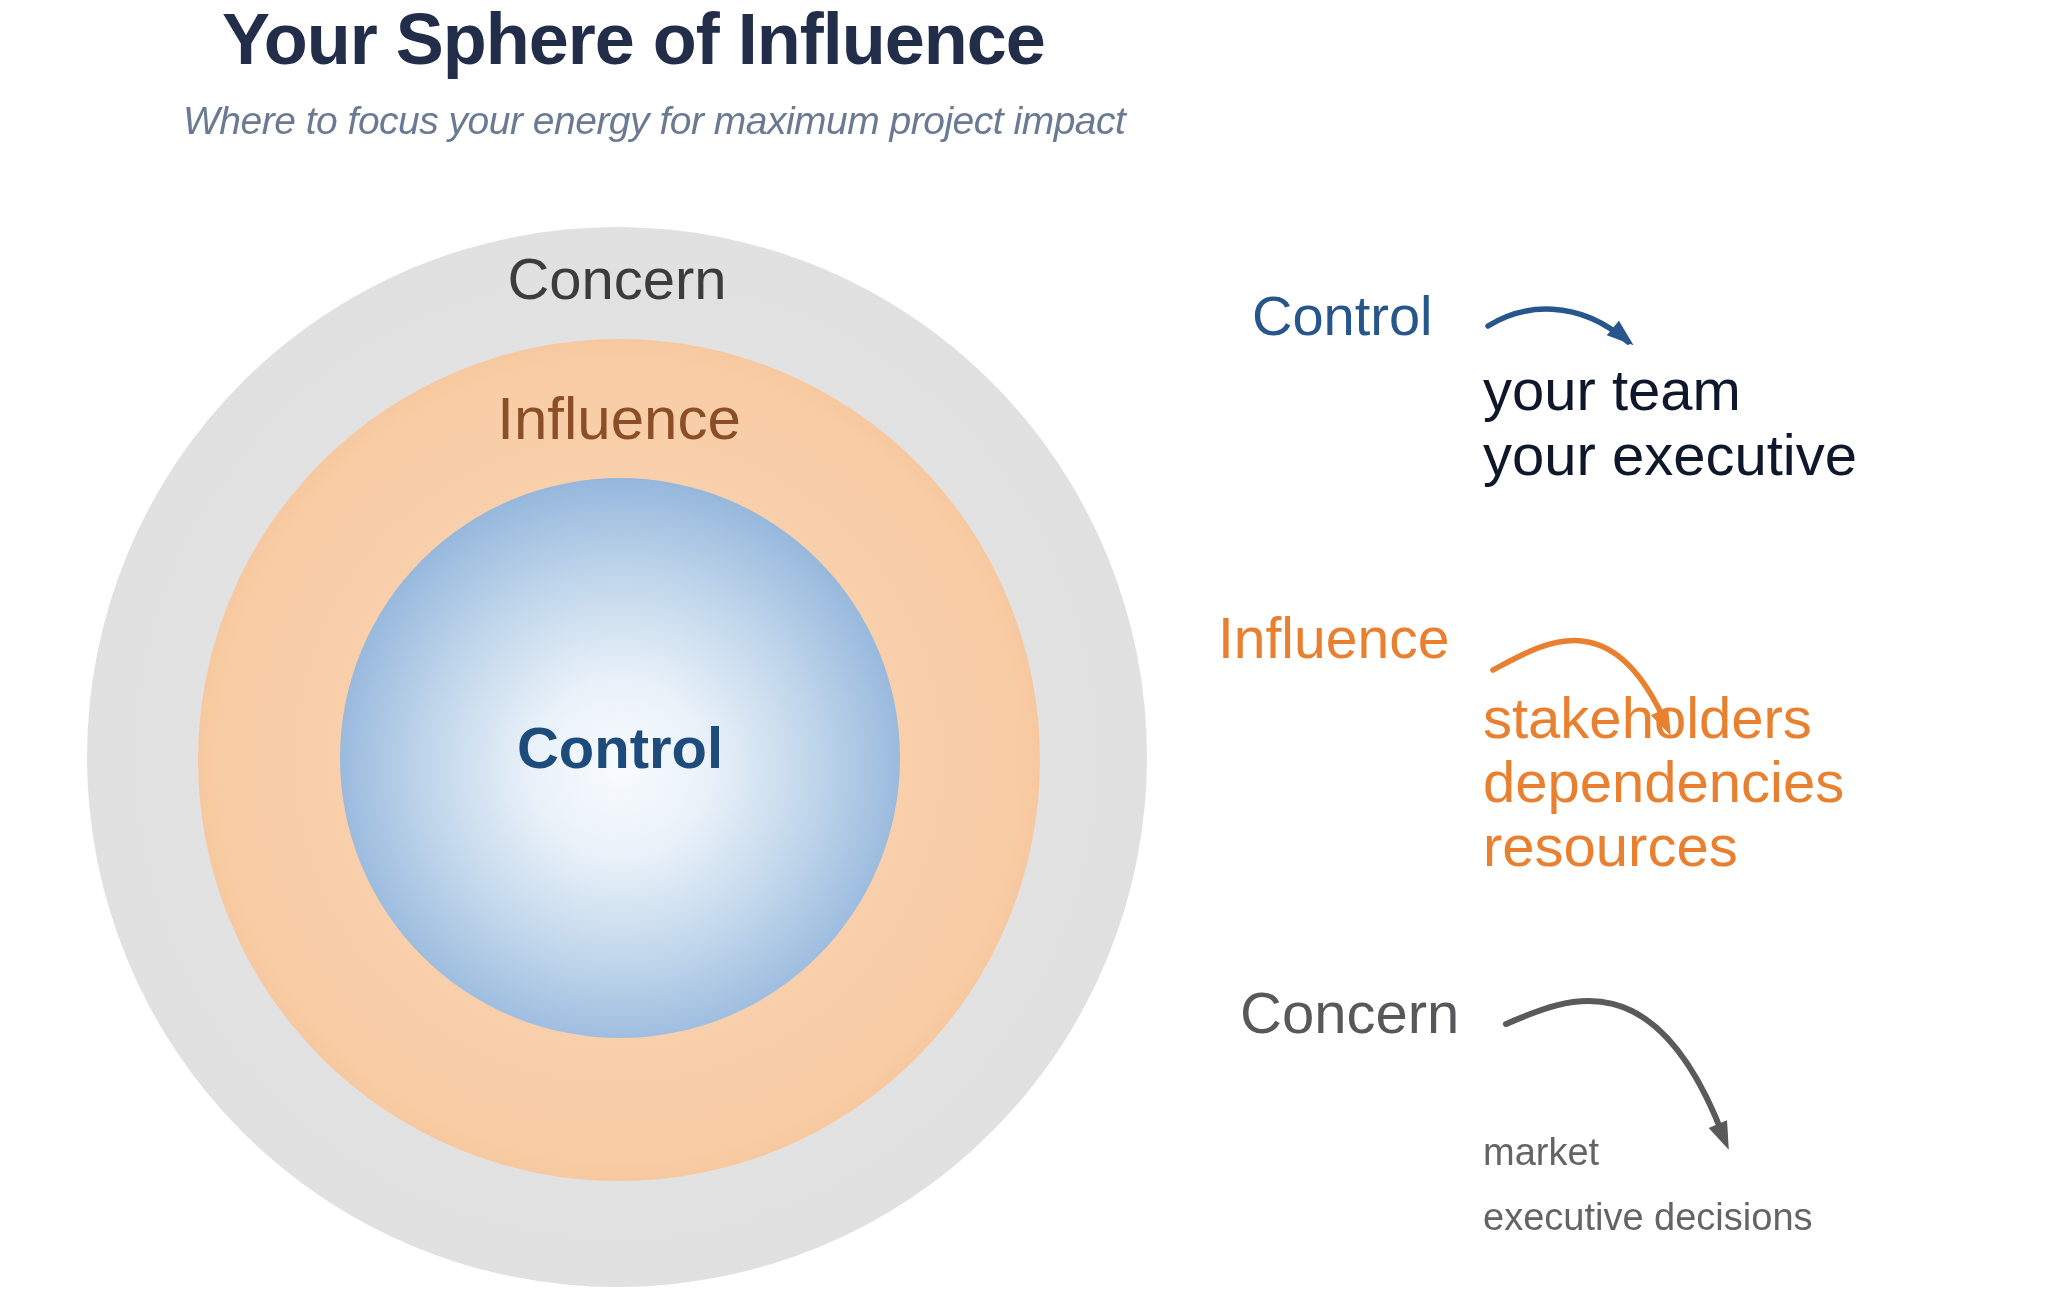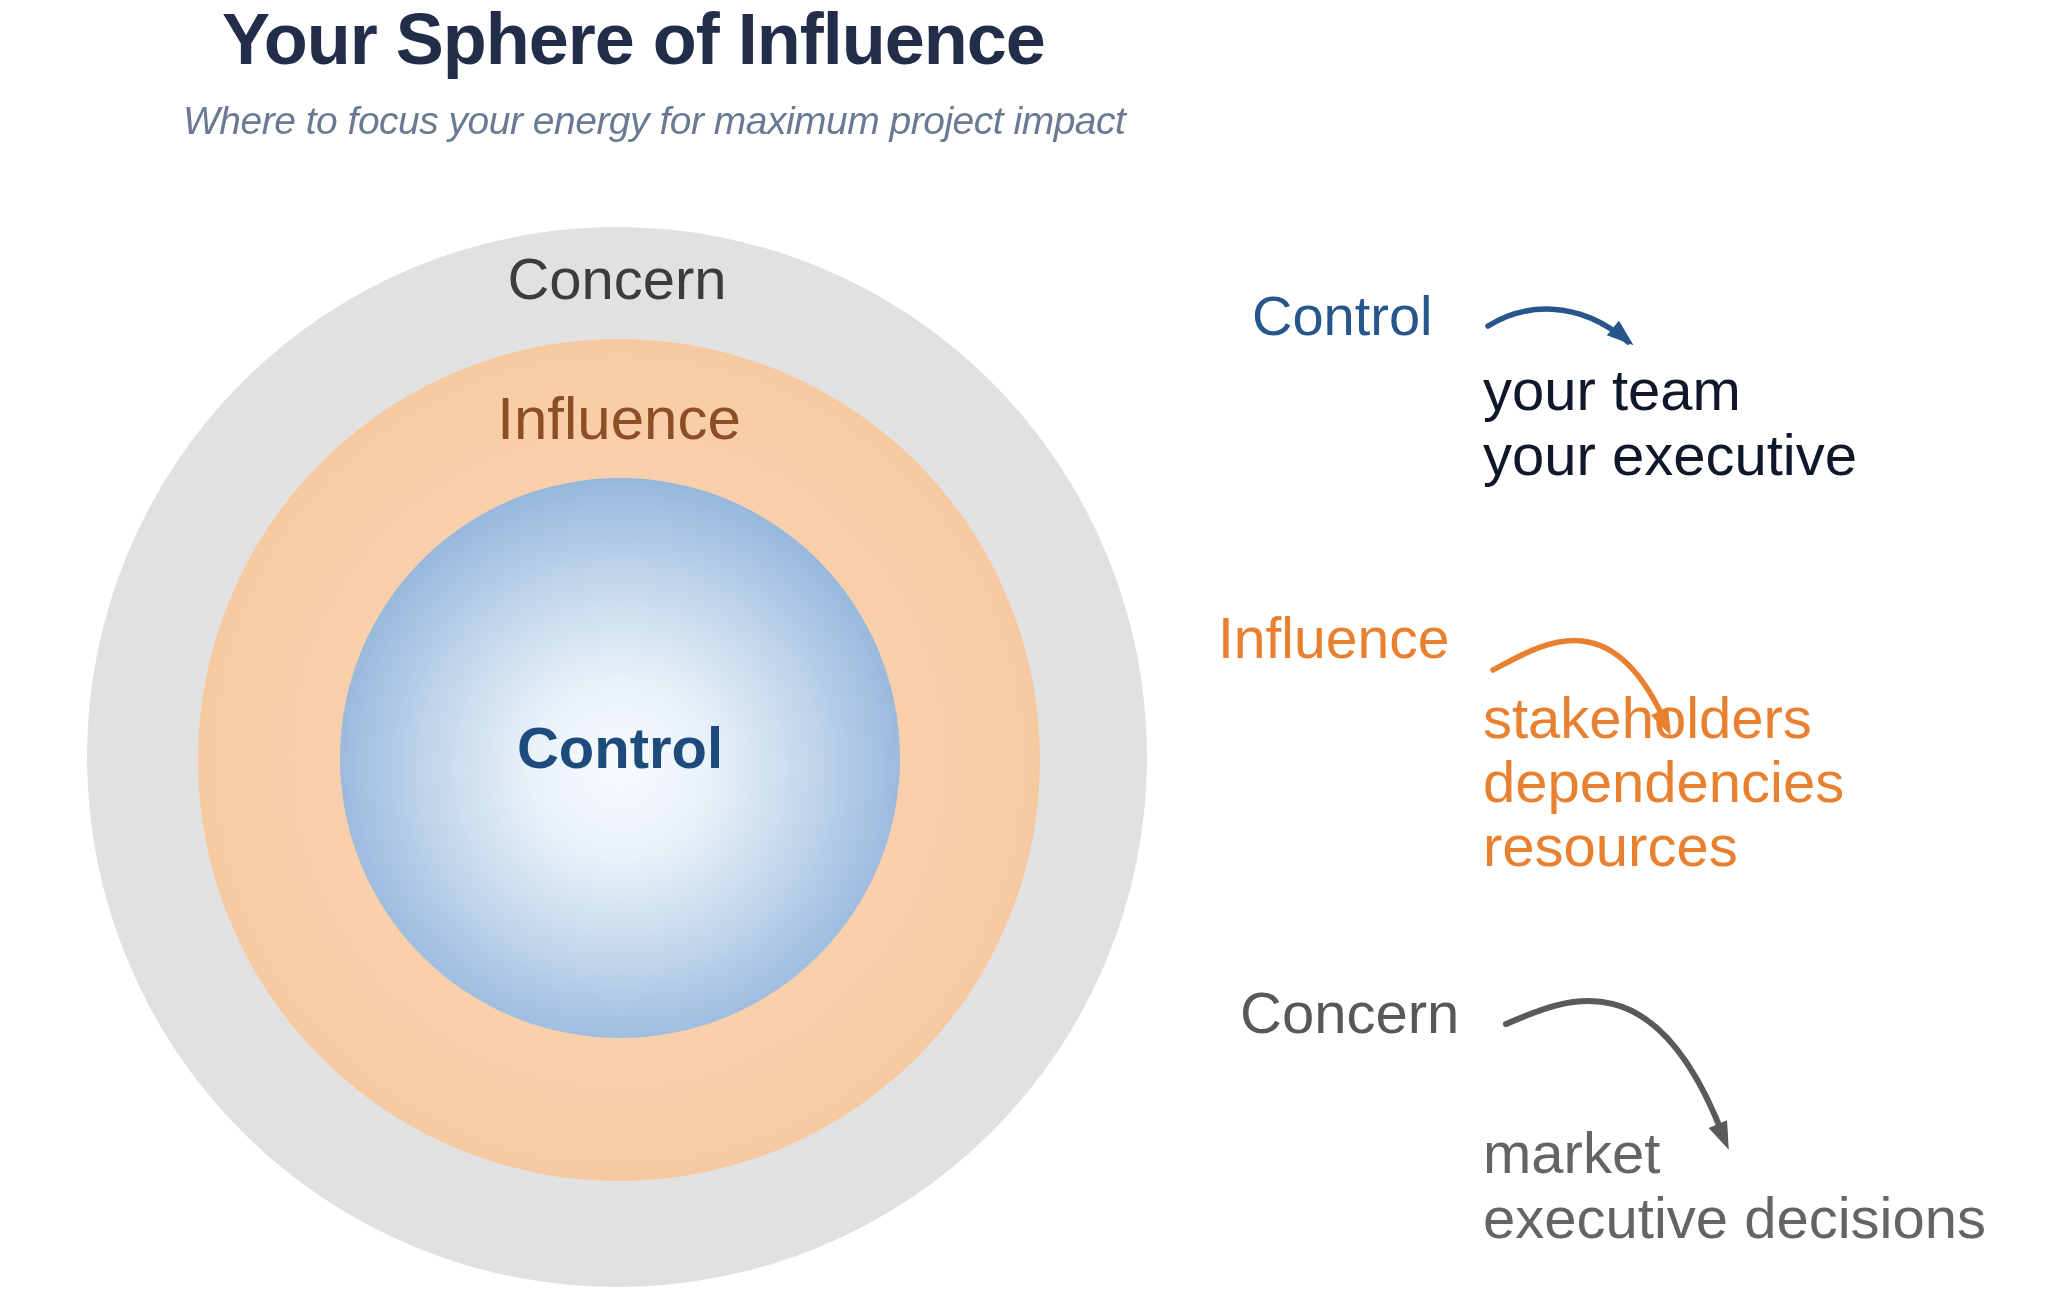--- a/index.html
+++ b/index.html
@@ -80,21 +80,21 @@
   .legend-control-items {
     left: 1483px; top: 357px;
     font-size: 58px; line-height: 65px; color: #0f172a;
   }
   .legend-influence-items {
     left: 1483px; top: 686px;
     font-size: 58px; line-height: 64px; color: #e8802f;
   }
   .legend-concern-items {
     left: 1483px; top: 1120px;
-    font-size: 58px; line-height: 65px; color: #646464;
+    font-size: 38px; line-height: 65px; color: #646464;
   }
 
   .arrow { position: absolute; overflow: visible; }
   .arrow-control   { left: 1478px; top: 296px; width: 185px; height: 95px; }
   .arrow-influence { left: 1487px; top: 614px; width: 215px; height: 150px; }
   .arrow-concern   { left: 1496px; top: 978px; width: 275px; height: 205px; }
 </style>
 </head>
 <body>
 

